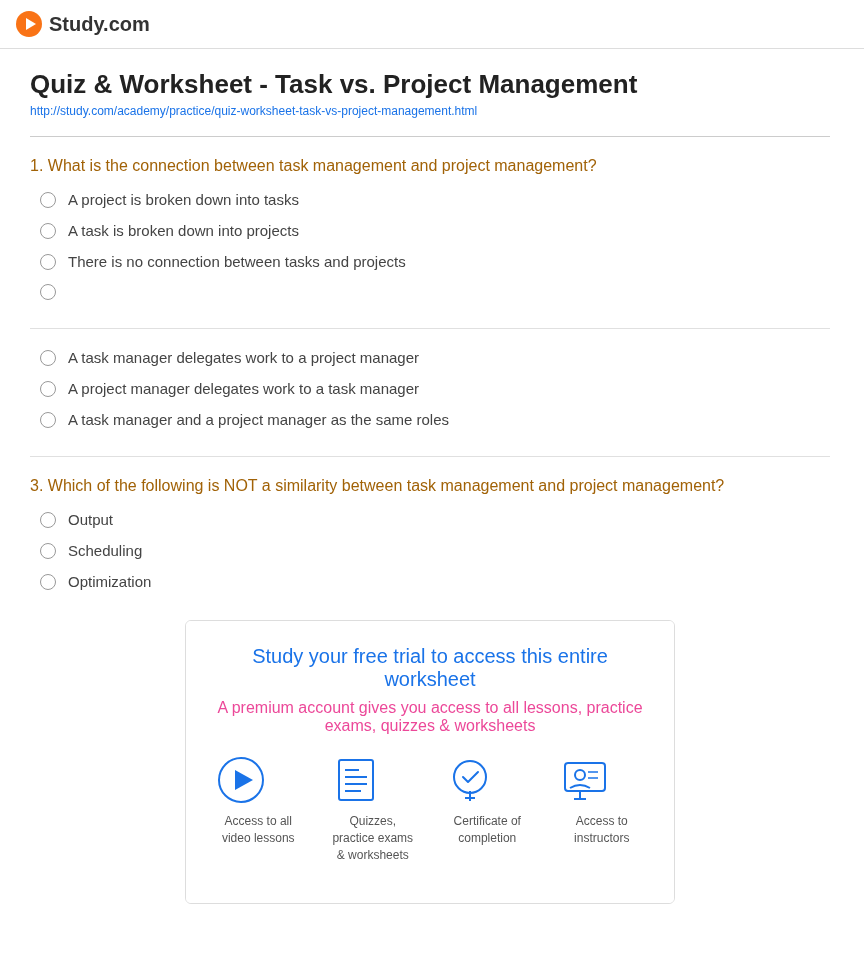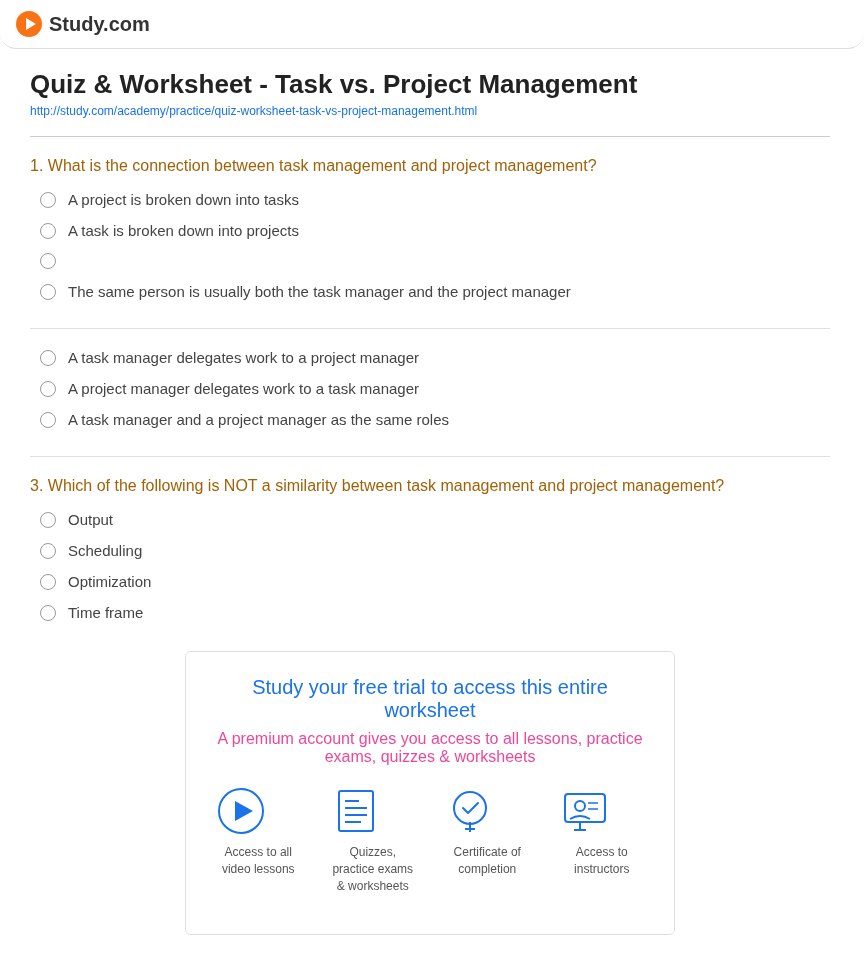--- a/index.html
+++ b/index.html
@@ -11,21 +11,20 @@
       width: 864px;
       min-height: 970px;
     }
 
     
     .header {
       padding: 10px 15px;
       border-bottom: 1px solid #ddd;
       display: flex;
       align-items: center;
-      border-radius: 16px;
     }
     .logo-container {
       display: flex;
       align-items: center;
       gap: 6px;
     }
     .logo-icon {
       width: 28px;
       height: 28px;
     }
@@ -184,24 +183,24 @@
       <li class="option-item">
         <div class="radio-circle"></div>
         <span class="option-label">A project is broken down into tasks</span>
       </li>
       <li class="option-item">
         <div class="radio-circle"></div>
         <span class="option-label">A task is broken down into projects</span>
       </li>
       <li class="option-item">
         <div class="radio-circle"></div>
-      </li>
-      <li class="option-item">
-        <div class="radio-circle"></div>
-        <span class="option-label">The same person is usually both the task manager and the project manager</span>
+        <span class="option-label">There is no connection between tasks and projects</span>
+      </li>
+      <li class="option-item">
+        <div class="radio-circle"></div>
       </li>
     </ul>
   </div>
 
   <hr class="question-divider">
 
   <div class="question-block">
     <ul class="options-list">
       <li class="option-item">
         <div class="radio-circle"></div>
@@ -227,24 +226,20 @@
         <div class="radio-circle"></div>
         <span class="option-label">Output</span>
       </li>
       <li class="option-item">
         <div class="radio-circle"></div>
         <span class="option-label">Scheduling</span>
       </li>
       <li class="option-item">
         <div class="radio-circle"></div>
         <span class="option-label">Optimization</span>
-      </li>
-      <li class="option-item">
-        <div class="radio-circle"></div>
-        <span class="option-label">Time frame</span>
       </li>
     </ul>
   </div>
 
   <div class="cta-box">
     <div class="cta-main">
       <p class="cta-title">Study your free trial to access this entire worksheet</p>
       <p class="cta-subtitle">A premium account gives you access to all lessons, practice exams, quizzes &amp; worksheets</p>
 
       <div class="cta-features">

